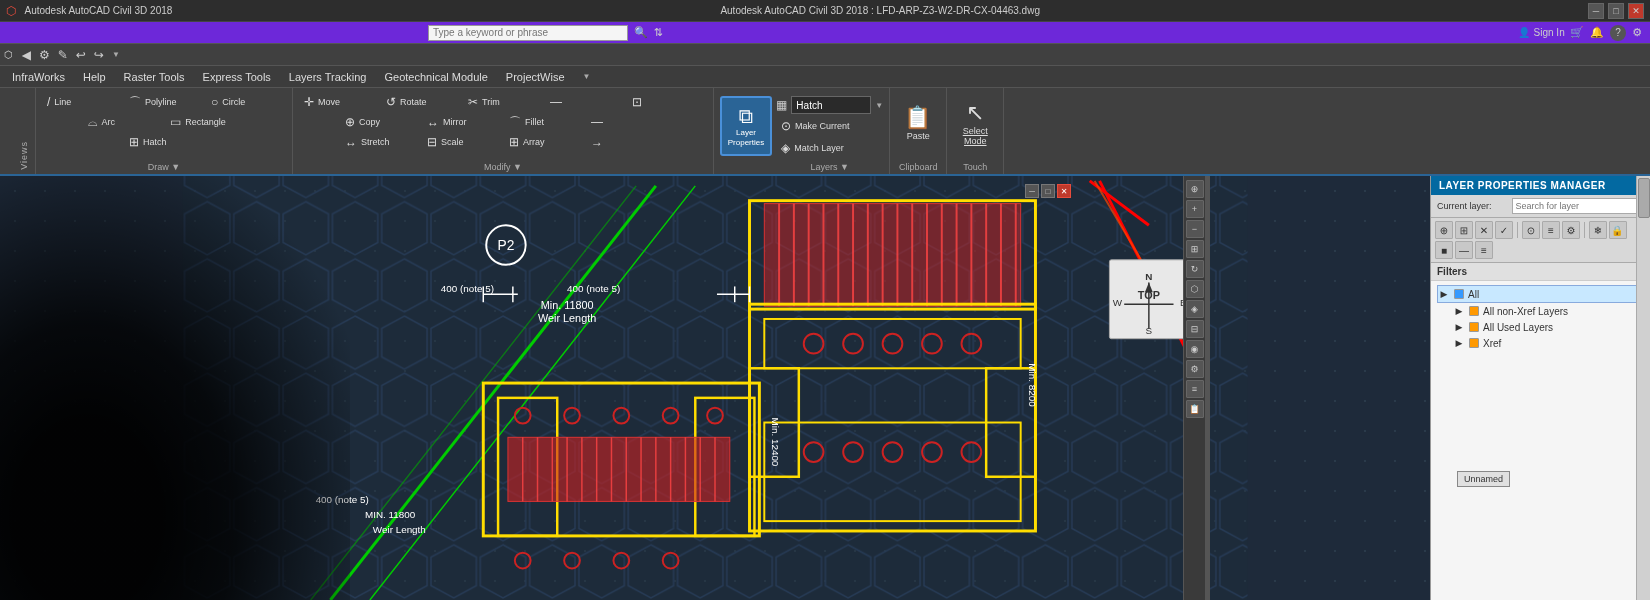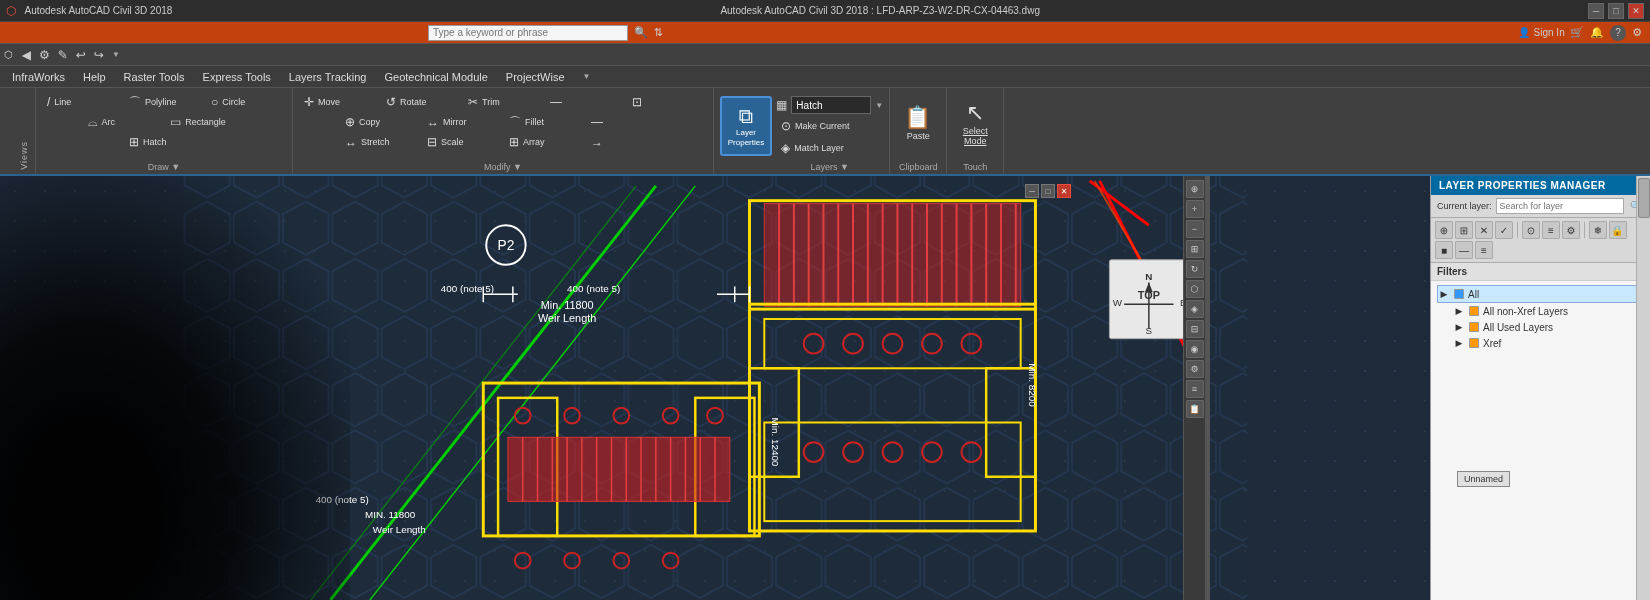--- a/index.html
+++ b/index.html
@@ -46,21 +46,21 @@
       background: #555;
       border: 1px solid #666;
       display: flex; align-items: center; justify-content: center;
       font-size: 9px; color: #ccc; cursor: pointer;
     }
     .tb-close { background: #c0392b !important; }
 
     
     .search-bar {
       height: 22px;
-      background: #c2410c;
+      background: #6d28d9;
       display: flex;
       align-items: center;
       padding: 0 8px;
       border-bottom: 1px solid #555;
     }
     .search-input {
       background: #f5f5f5;
       border: 1px solid #999;
       height: 16px;
       width: 200px;
@@ -295,21 +295,21 @@
       border: 1px solid #aaa;
       display: flex; align-items: center; justify-content: center;
       font-size: 10px; cursor: pointer; color: #333;
       border-radius: 1px;
     }
 
     .layer-search-row {
       display: flex;
       align-items: center;
       padding: 3px 4px;
-      gap: 4px;
+      gap: 20px;
       border-bottom: 1px solid #aaa;
       background: #e8e8e8;
     }
 
     .layer-search-input {
       flex: 1;
       height: 16px;
       border: 1px solid #aaa;
       font-size: 9px;
       padding: 0 3px;

